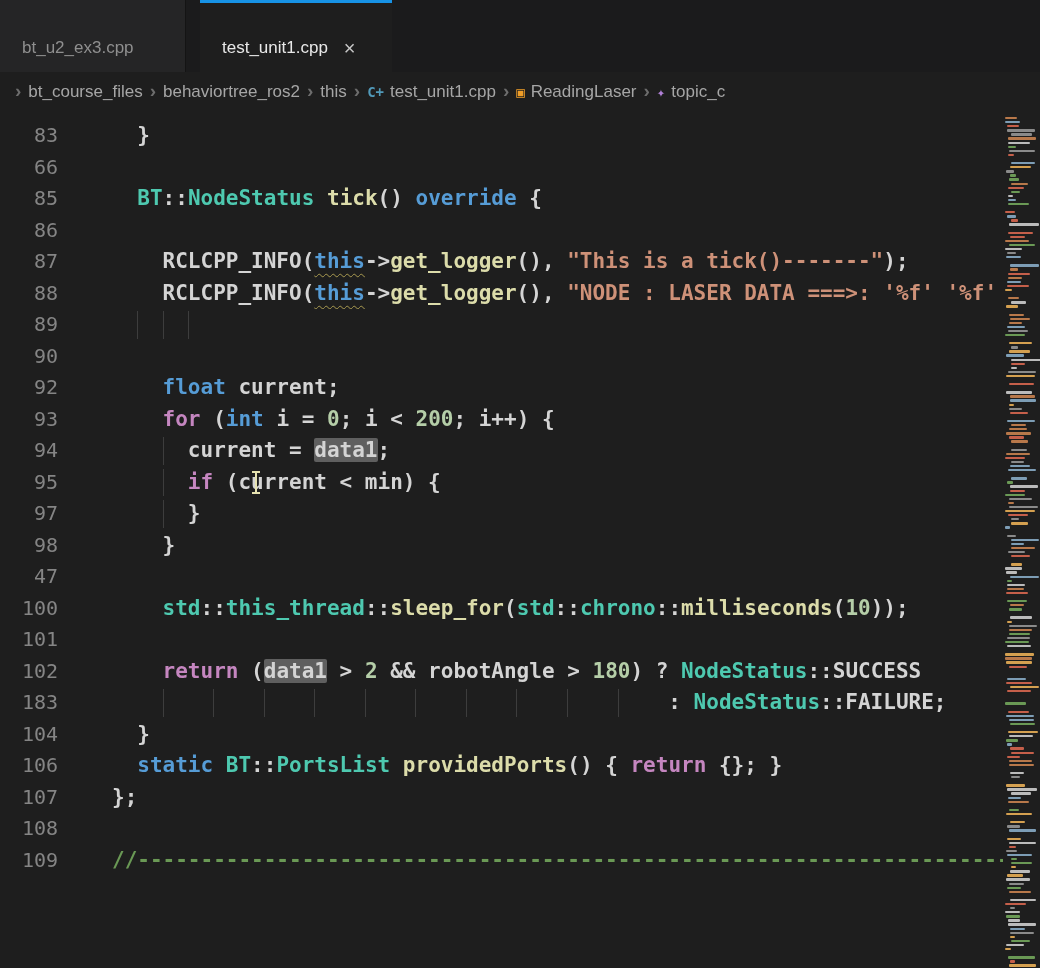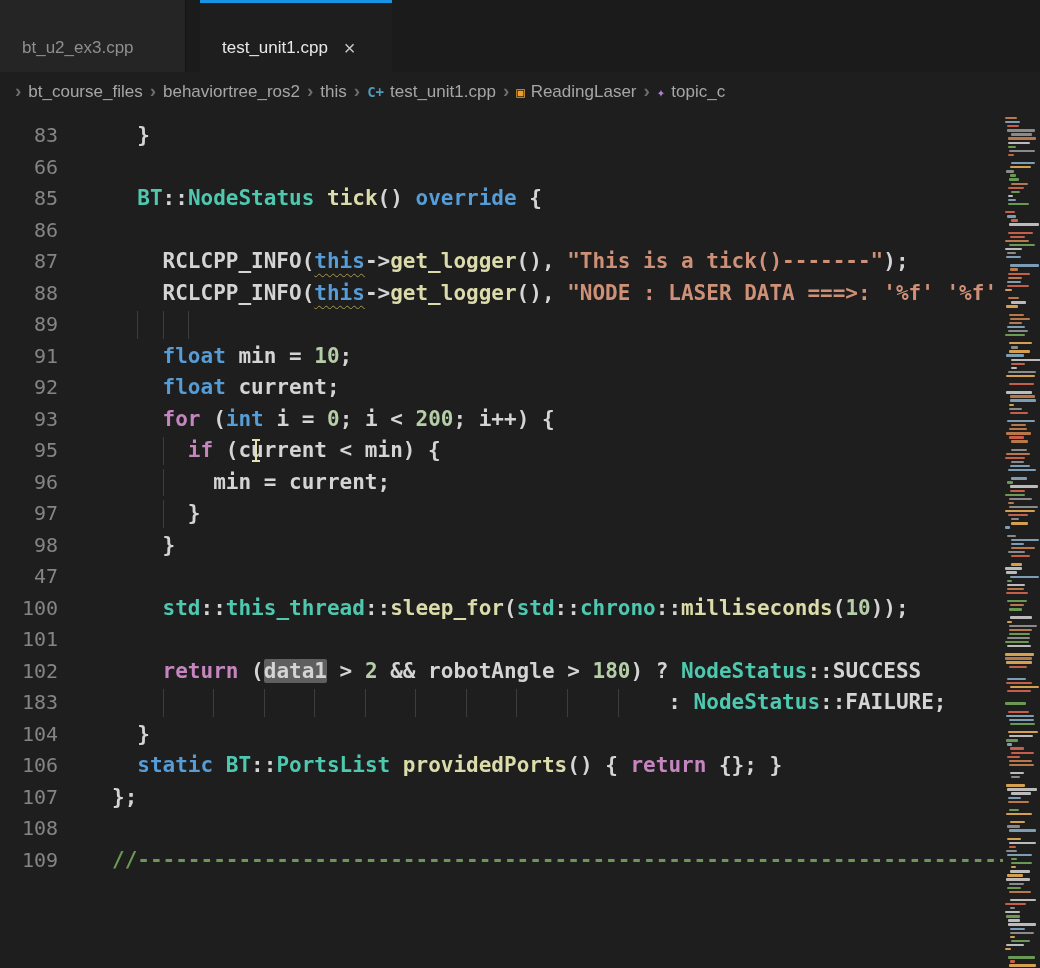--- a/index.html
+++ b/index.html
@@ -132,38 +132,38 @@
         </div>
         <div class="row">
           <span class="ln">88</span>
           <span class="lc"><span class="tok df">    RCLCPP_INFO(</span><span class="tok type und">this</span><span class="tok df">-&gt;</span><span class="tok fn">get_logger</span><span class="tok df">(), </span><span class="tok str">"NODE : LASER DATA ===&gt;: '%f' '%f'</span></span>
         </div>
         <div class="row">
           <span class="ln">89</span>
           <span class="lc"><i class="guide" style="left: 79.28px;"></i><i class="guide" style="left: 104.56px;"></i><i class="guide" style="left: 129.84px;"></i></span>
         </div>
         <div class="row">
-          <span class="ln">91</span>
-          <span class="lc"><span class="tok df">    </span><span class="tok type">float</span><span class="tok df"> min = </span><span class="tok num">10</span><span class="tok df">;</span></span>
+          <span class="ln">90</span>
+          <span class="lc"></span>
         </div>
         <div class="row">
           <span class="ln">92</span>
           <span class="lc"><span class="tok df">    </span><span class="tok type">float</span><span class="tok df"> current;</span></span>
         </div>
         <div class="row">
           <span class="ln">93</span>
           <span class="lc"><span class="tok df">    </span><span class="tok kw">for</span><span class="tok df"> (</span><span class="tok type">int</span><span class="tok df"> i = </span><span class="tok num">0</span><span class="tok df">; i &lt; </span><span class="tok num">200</span><span class="tok df">; i++) {</span></span>
         </div>
         <div class="row">
+          <span class="ln">94</span>
+          <span class="lc"><i class="guide" style="left: 104.56px;"></i><span class="tok df">      current = </span><span class="tok df hl">data1</span><span class="tok df">;</span></span>
+        </div>
+        <div class="row">
           <span class="ln">95</span>
           <span class="lc"><i class="guide" style="left: 104.56px;"></i><span class="tok df">      </span><span class="tok kw">if</span><span class="tok df"> (current &lt; min) {</span><i class="ibeam" style="left: 196.832px;"></i></span>
-        </div>
-        <div class="row">
-          <span class="ln">96</span>
-          <span class="lc"><i class="guide" style="left: 104.56px;"></i><span class="tok df">        min = current;</span></span>
         </div>
         <div class="row">
           <span class="ln">97</span>
           <span class="lc"><i class="guide" style="left: 104.56px;"></i><span class="tok df">      }</span></span>
         </div>
         <div class="row">
           <span class="ln">98</span>
           <span class="lc"><span class="tok df">    }</span></span>
         </div>
         <div class="row">

